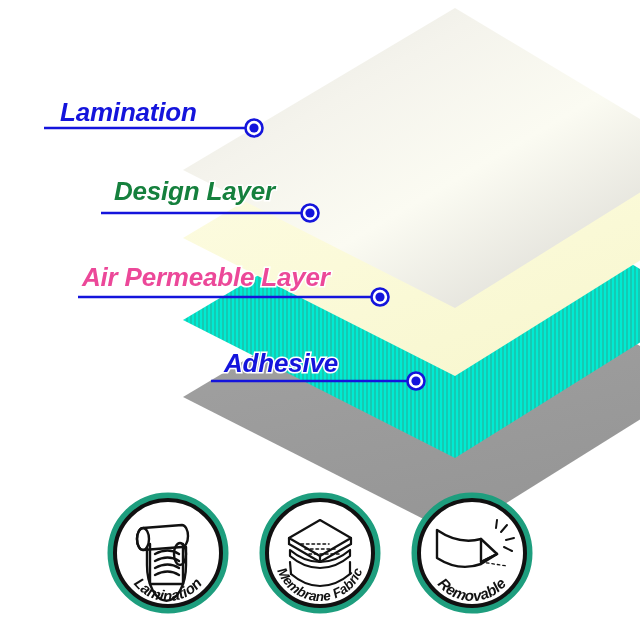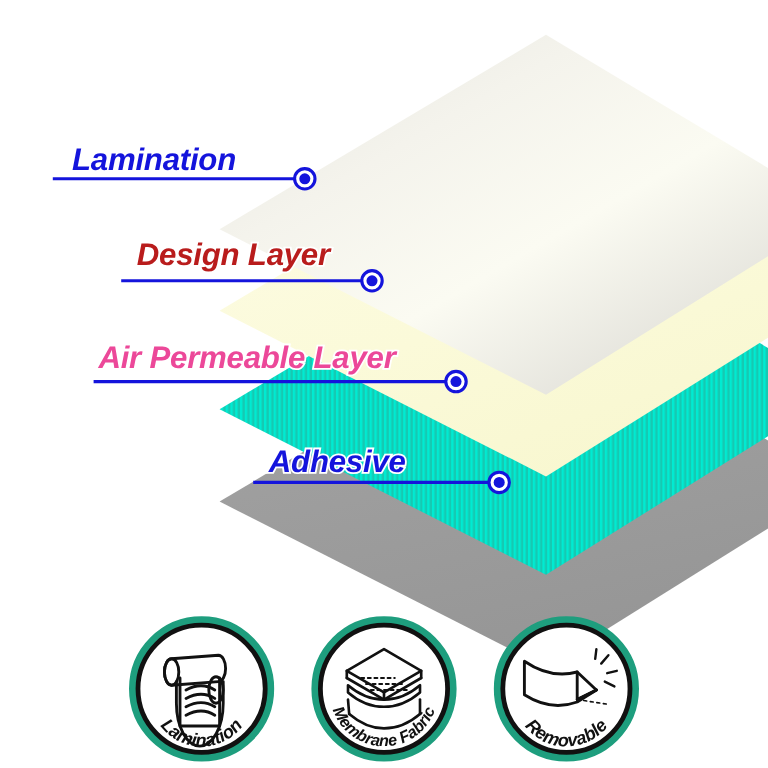--- a/index.html
+++ b/index.html
@@ -12,21 +12,20 @@
     height: 640px;
     overflow: hidden;
     font-family: "Liberation Sans", sans-serif;
     position: relative;
   }
   #stage {
     position: relative;
     width: 640px;
     height: 576px;
     background: #ffffff;
-    margin-top: 21px;
   }
   .layer-svg {
     position: absolute;
     left: 0;
     top: 0;
     width: 640px;
     height: 640px;
   }
   .callout {
     position: absolute;
@@ -125,21 +124,21 @@
         <circle cx="416" cy="381" r="4.6" fill="#1414DC"></circle>
       </g>
   </svg>
 
   <div class="callout">
     <div class="callout-label" id="lbl-0" style="left: 60px; top: 97px; font-size: 26px; color: rgb(20, 20, 220);">
       <span class="txt">Lamination</span>
     </div>
   </div>
   <div class="callout">
-    <div class="callout-label" id="lbl-1" style="left: 114px; top: 176px; font-size: 26px; color: #b91c1c;">
+    <div class="callout-label" id="lbl-1" style="left: 114px; top: 176px; font-size: 26px; color: #15803d;">
       <span class="txt">Design Layer</span>
     </div>
   </div>
   <div class="callout">
     <div class="callout-label" id="lbl-2" style="left: 82px; top: 262px; font-size: 26px; color: #ec4899;">
       <span class="txt">Air Permeable Layer</span>
     </div>
   </div>
   <div class="callout">
     <div class="callout-label" id="lbl-3" style="left: 224px; top: 348px; font-size: 26px; color: rgb(20, 20, 220); text-align: center;">

